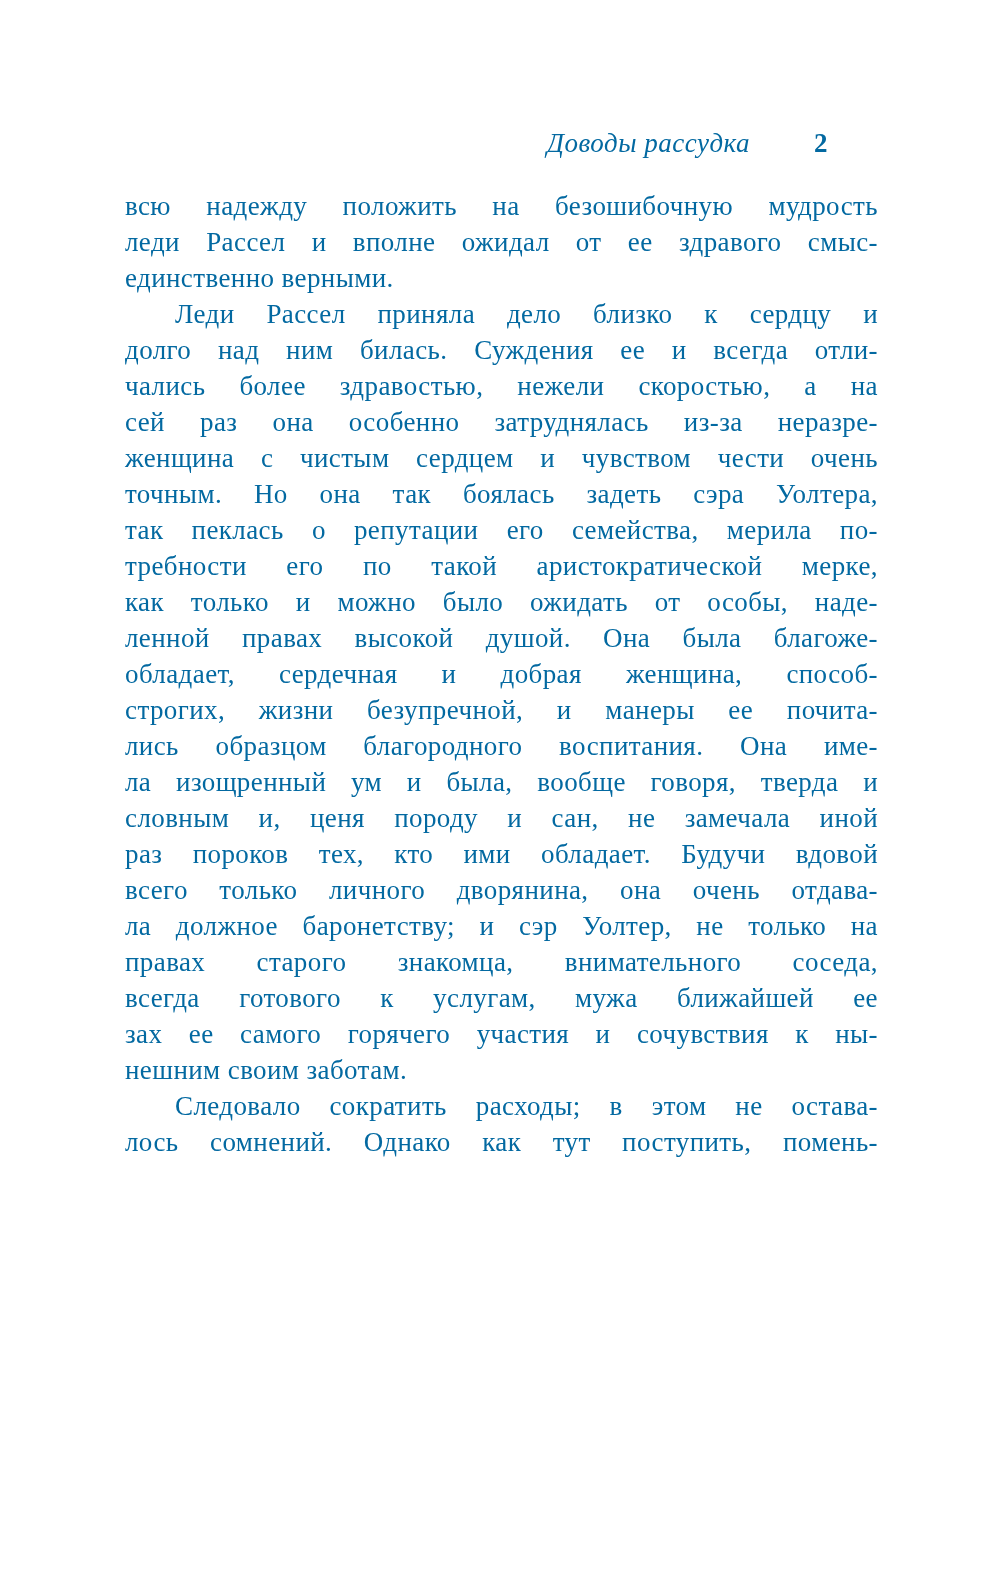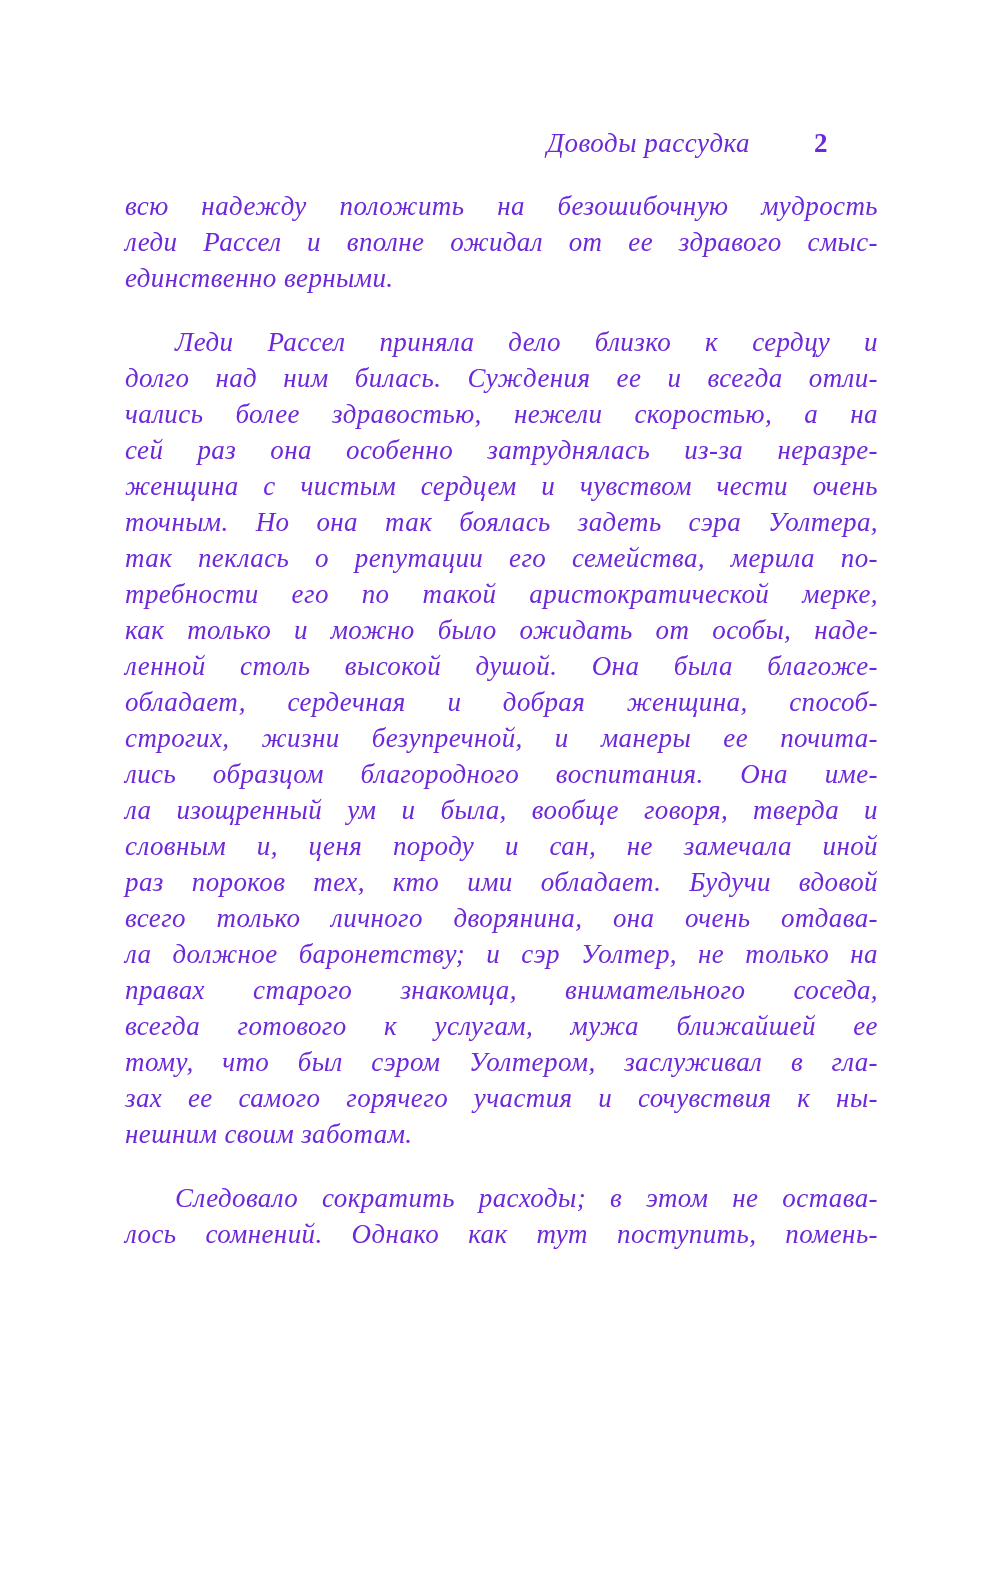--- a/index.html
+++ b/index.html
@@ -6,21 +6,21 @@
     margin: 0;
     padding: 0;
     background: #ffffff;
   }
   .book-page {
     position: relative;
     width: 1000px;
     height: 1585px;
     background: #ffffff;
     font-family: "Liberation Serif", "DejaVu Serif", serif;
-    color: #6d28d9;
+    color: #0369a1;
     overflow: hidden;
   }
   .page-header {
     position: absolute;
     top: 128px;
     left: 125px;
     width: 753px;
     display: flex;
     justify-content: flex-end;
     align-items: baseline;
@@ -42,25 +42,23 @@
     width: 753px;
     font-size: 27px;
     line-height: 36px;
     letter-spacing: 0.4px;
   }
   .line {
     text-align: justify;
     text-align-last: justify;
     height: 36px;
     white-space: normal;
-    font-style: italic;
   }
   .line.indent {
     text-indent: 50px;
-    margin-top: 28px;
   }
   .line.last {
     text-align-last: left;
   }
 </style>
 </head>
 <body>
 
 <div class="book-page">
   <div class="page-header">
@@ -73,30 +71,29 @@
       <div class="line last">единственно верными.</div>
       <div class="line indent">Леди Рассел приняла дело близко к сердцу и</div>
       <div class="line">долго над ним билась. Суждения ее и всегда отли-</div>
       <div class="line">чались более здравостью, нежели скоростью, а на</div>
       <div class="line">сей раз она особенно затруднялась из-за неразре-</div>
       <div class="line">женщина с чистым сердцем и чувством чести очень</div>
       <div class="line">точным. Но она так боялась задеть сэра Уолтера,</div>
       <div class="line">так пеклась о репутации его семейства, мерила по-</div>
       <div class="line">требности его по такой аристократической мерке,</div>
       <div class="line">как только и можно было ожидать от особы, наде-</div>
-      <div class="line">ленной столь высокой душой. Она была благоже-</div>
+      <div class="line">ленной правах высокой душой. Она была благоже-</div>
       <div class="line">обладает, сердечная и добрая женщина, способ-</div>
       <div class="line">строгих, жизни безупречной, и манеры ее почита-</div>
       <div class="line">лись образцом благородного воспитания. Она име-</div>
       <div class="line">ла изощренный ум и была, вообще говоря, тверда и</div>
       <div class="line">словным и, ценя породу и сан, не замечала иной</div>
       <div class="line">раз пороков тех, кто ими обладает. Будучи вдовой</div>
       <div class="line">всего только личного дворянина, она очень отдава-</div>
       <div class="line">ла должное баронетству; и сэр Уолтер, не только на</div>
       <div class="line">правах старого знакомца, внимательного соседа,</div>
       <div class="line">всегда готового к услугам, мужа ближайшей ее</div>
-      <div class="line">тому, что был сэром Уолтером, заслуживал в гла-</div>
       <div class="line">зах ее самого горячего участия и сочувствия к ны-</div>
       <div class="line last">нешним своим заботам.</div>
       <div class="line indent">Следовало сократить расходы; в этом не остава-</div>
       <div class="line">лось сомнений. Однако как тут поступить, помень-</div>
     </div>
 </div>
 
 </body></html>

